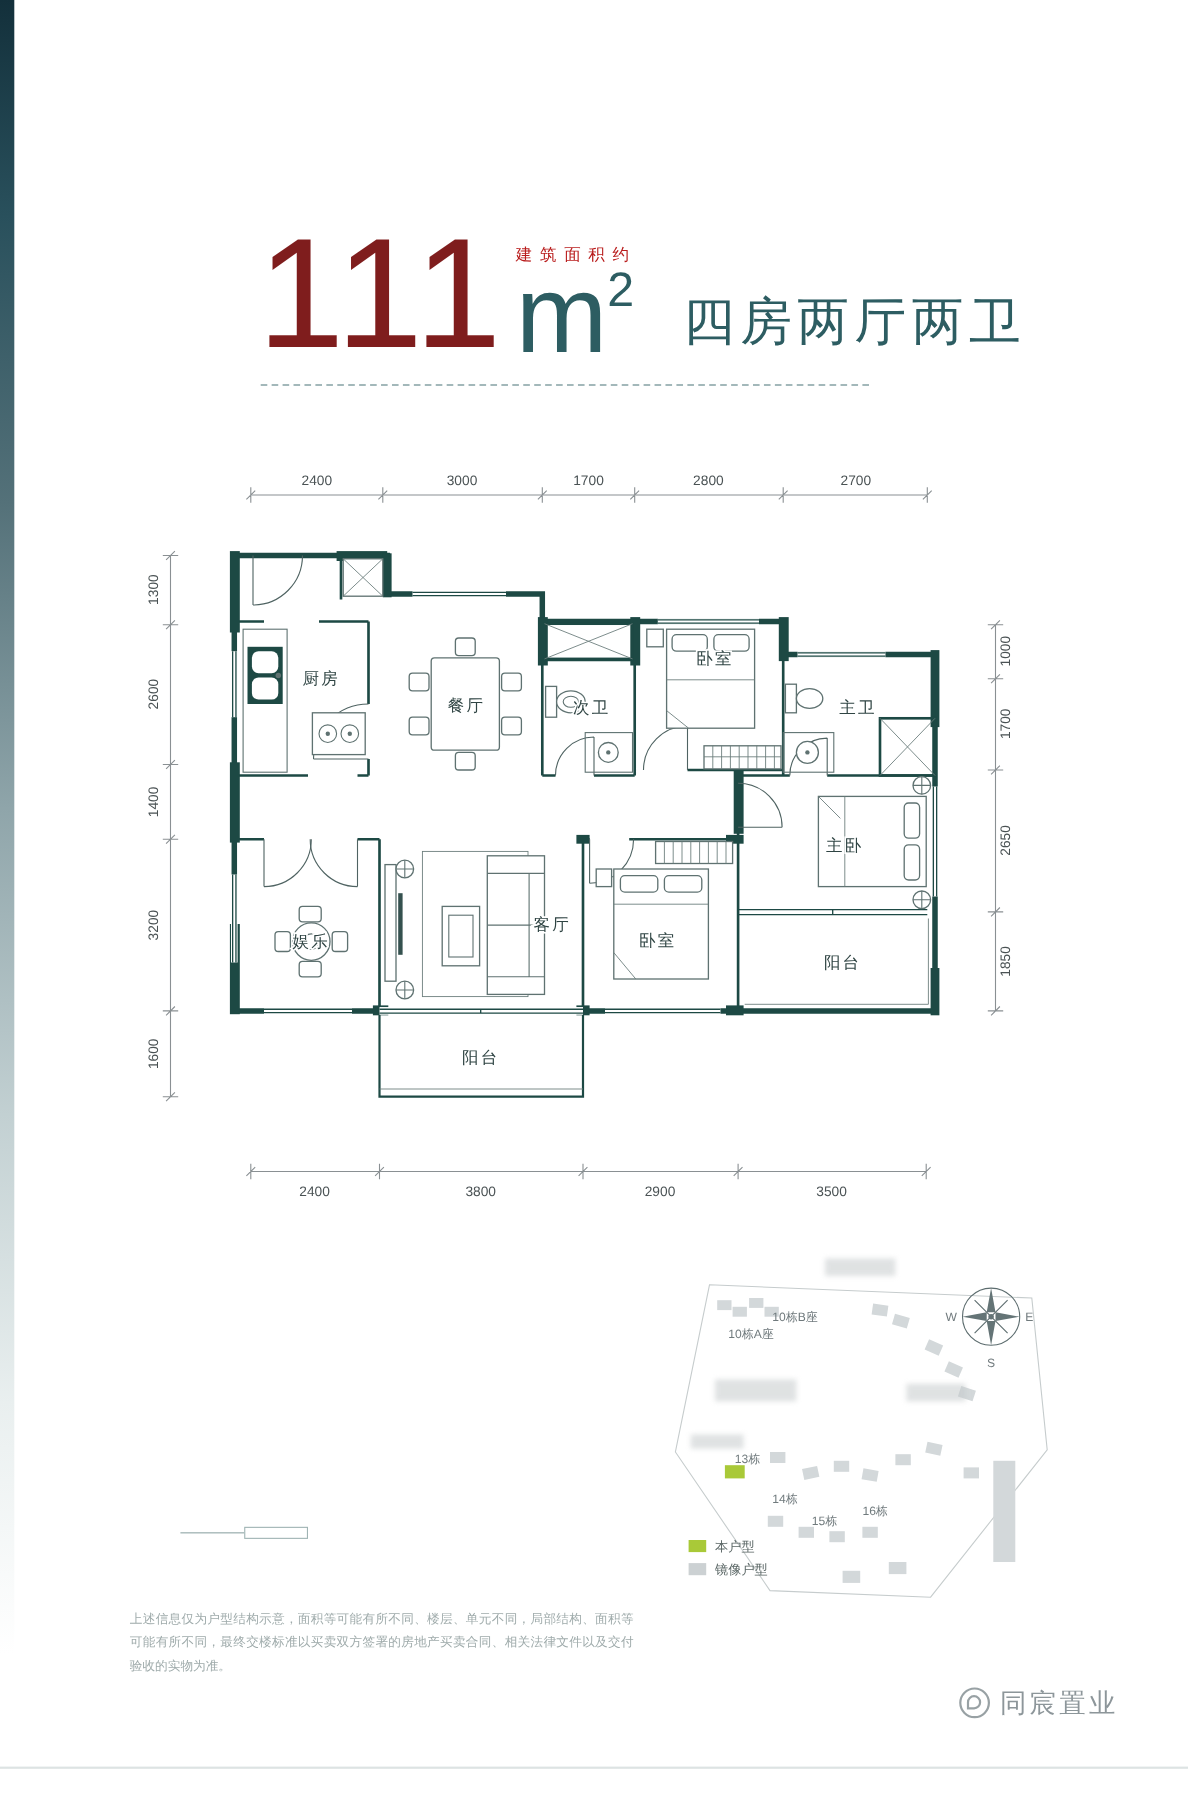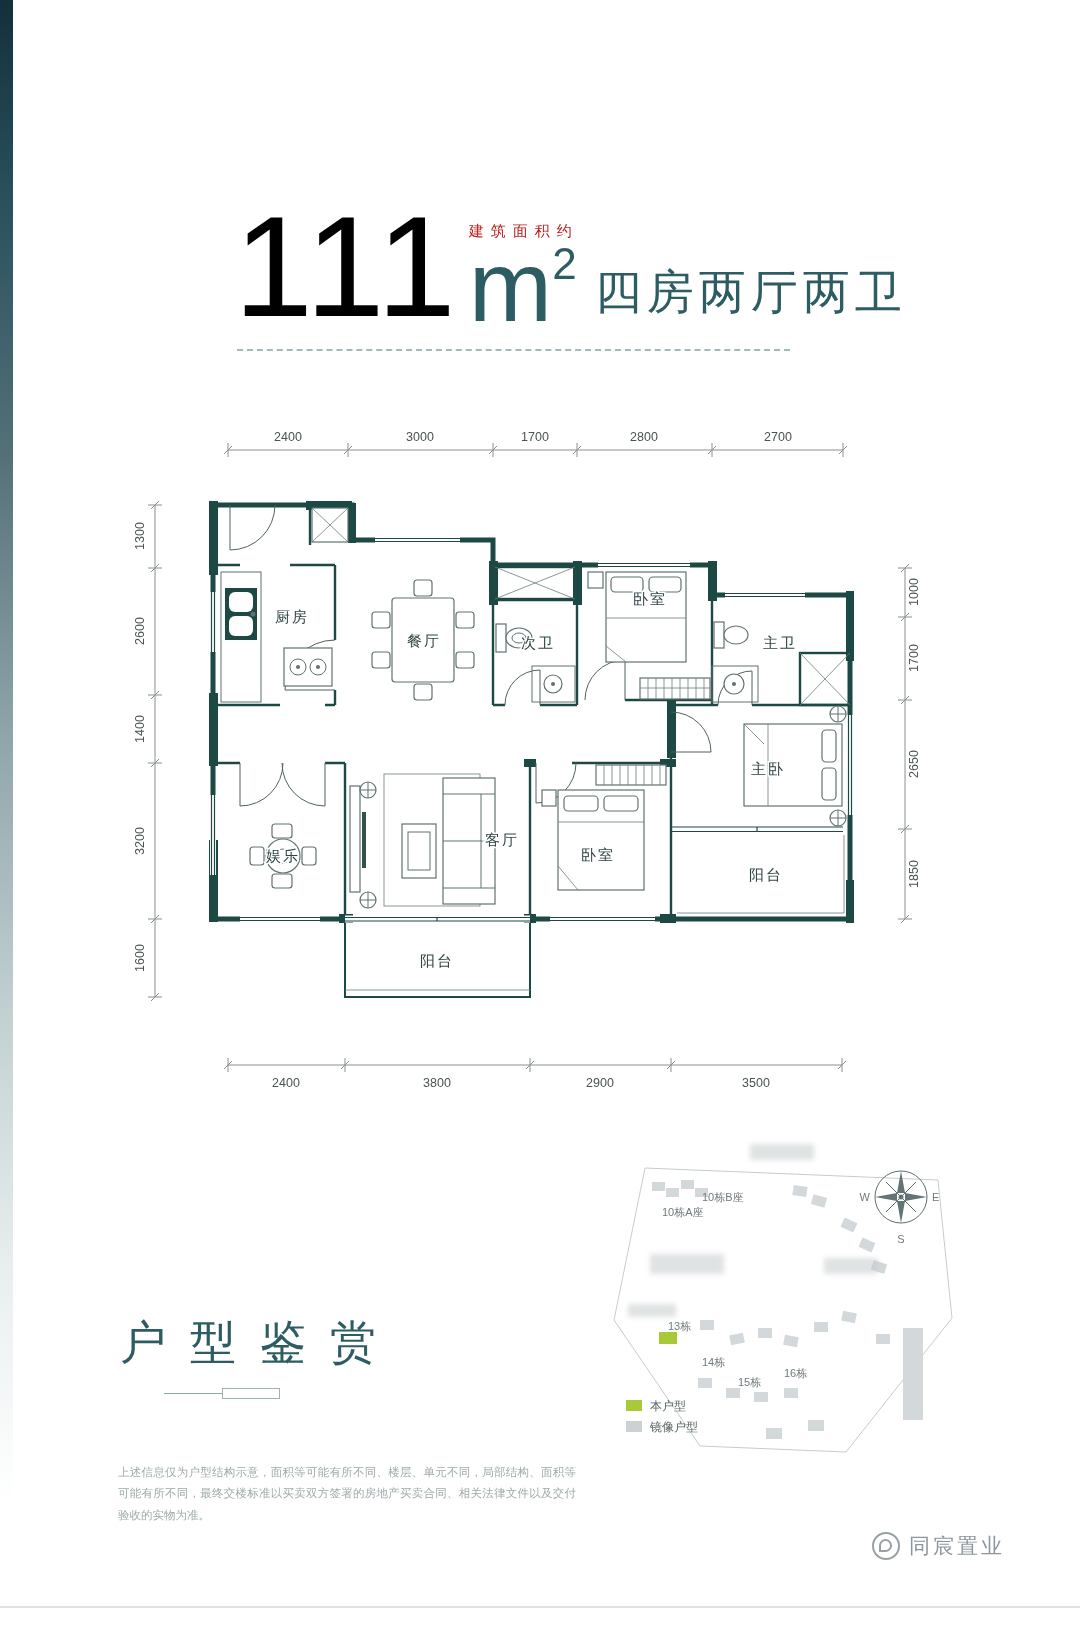--- a/index.html
+++ b/index.html
@@ -1,37 +1,37 @@
 <!DOCTYPE html>
 <html><head>
 <meta charset="utf-8">
 <style>
   html,body{margin:0;padding:0;background:#eceeee;}
   .page{position:relative;width:1080px;height:1634px;margin:0 auto;background:#ffffff;
         font-family:"Liberation Sans","DejaVu Sans",sans-serif;overflow:hidden;}
   .edge{position:absolute;left:0;top:0;width:13px;height:1634px;
         background:linear-gradient(180deg,#13303b 0%,#29505c 12%,#547179 28%,#8fa5aa 45%,#c2d0d2 62%,#e9efef 78%,#ffffff 92%);}
   .hdr{position:absolute;left:234px;top:212px;display:flex;align-items:flex-end;}
-  .num{font-size:142px;line-height:.78;font-weight:100;color:#000000;letter-spacing:3px;}
+  .num{font-size:142px;line-height:.78;font-weight:100;color:#7f1d1d;letter-spacing:3px;}
   .unitcol{display:flex;flex-direction:column;margin-left:10px;}
   .note{font-size:15px;letter-spacing:7px;color:#b91c1c;margin-bottom:8px;}
   .unitrow{display:flex;align-items:flex-start;}
   .unit{font-size:100px;line-height:.74;font-weight:100;color:#2d5d62;}
   .sup{font-size:44px;font-weight:100;color:#2d5d62;margin-top:-10px;}
-  .desc{font-size:47px;color:#2d5d62;letter-spacing:5px;margin-left:16px;line-height:1;padding-bottom:8px;font-weight:500;}
+  .desc{font-size:47px;color:#2d5d62;letter-spacing:5px;margin-left:42px;line-height:1;padding-bottom:8px;font-weight:500;}
   .dash{position:absolute;left:237px;top:349px;width:553px;border-top:2px dashed #a3b8ba;}
   .plansvg{position:absolute;left:0;top:0;width:1080px;height:1634px;}
   .sectitle{position:absolute;left:120px;top:1312px;font-size:46px;color:#2d5d62;letter-spacing:24px;font-weight:500;}
   .deco-line{position:absolute;left:164px;top:1393px;width:116px;height:1px;background:#8fa6a6;}
   .deco-box{position:absolute;left:222px;top:1388px;width:56px;height:9px;border:1px solid #9fb3b3;background:#fff;}
   .disc{position:absolute;left:118px;top:1462px;width:458px;font-size:11.5px;line-height:1.85;color:#9fabab;text-align:justify;}
   .brand{position:absolute;left:872px;top:1532px;display:flex;align-items:center;color:#8d969a;}
   .logo{width:24px;height:24px;border:2px solid #98a1a4;border-radius:50%;margin-right:9px;position:relative;}
   .logo::after{content:"";position:absolute;left:5px;top:5px;width:9px;height:9px;border:2px solid #98a1a4;border-radius:50% 50% 50% 0;}
-  .brandname{font-size:21px;letter-spacing:3px;}
+  .brandname{font-size:24px;letter-spacing:3px;}
   .pageedge{position:absolute;left:0;top:1606px;width:100%;height:2px;background:#dde3e3;}
 
   
   .wall{stroke:#1d4944;stroke-width:5;fill:none;}
   .inner{stroke:#1d4944;stroke-width:2.4;fill:none;}
   .balc{stroke:#1d4944;stroke-width:2;fill:none;}
   .fillwall{fill:#1d4944;}
   .dim{stroke:#8a9093;stroke-width:1;fill:none;}
   .dimtext{font-size:12.5px;fill:#4a5254;}
   .winline{stroke:#1d4944;stroke-width:1.2;fill:none;}
@@ -346,21 +346,20 @@
     </g>
 
     <g>
       <rect x="626" y="1400" width="16" height="11" fill="#a9c938"></rect>
       <text x="650" y="1410" class="leg-t">本户型</text>
       <rect x="626" y="1421" width="16" height="11" fill="#ccd1d3"></rect>
       <text x="650" y="1431" class="leg-t">镜像户型</text>
     </g>
   </svg>
 
-  <div class="sectitle">户型鉴赏</div>
   <div class="deco-line"></div>
   <div class="deco-box"></div>
   <div class="disc">上述信息仅为户型结构示意，面积等可能有所不同、楼层、单元不同，局部结构、面积等可能有所不同，最终交楼标准以买卖双方签署的房地产买卖合同、相关法律文件以及交付验收的实物为准。</div>
 
   <div class="brand">
     <span class="logo"></span>
     <span class="brandname">同宸置业</span>
   </div>
   <div class="pageedge"></div>
 </div>

